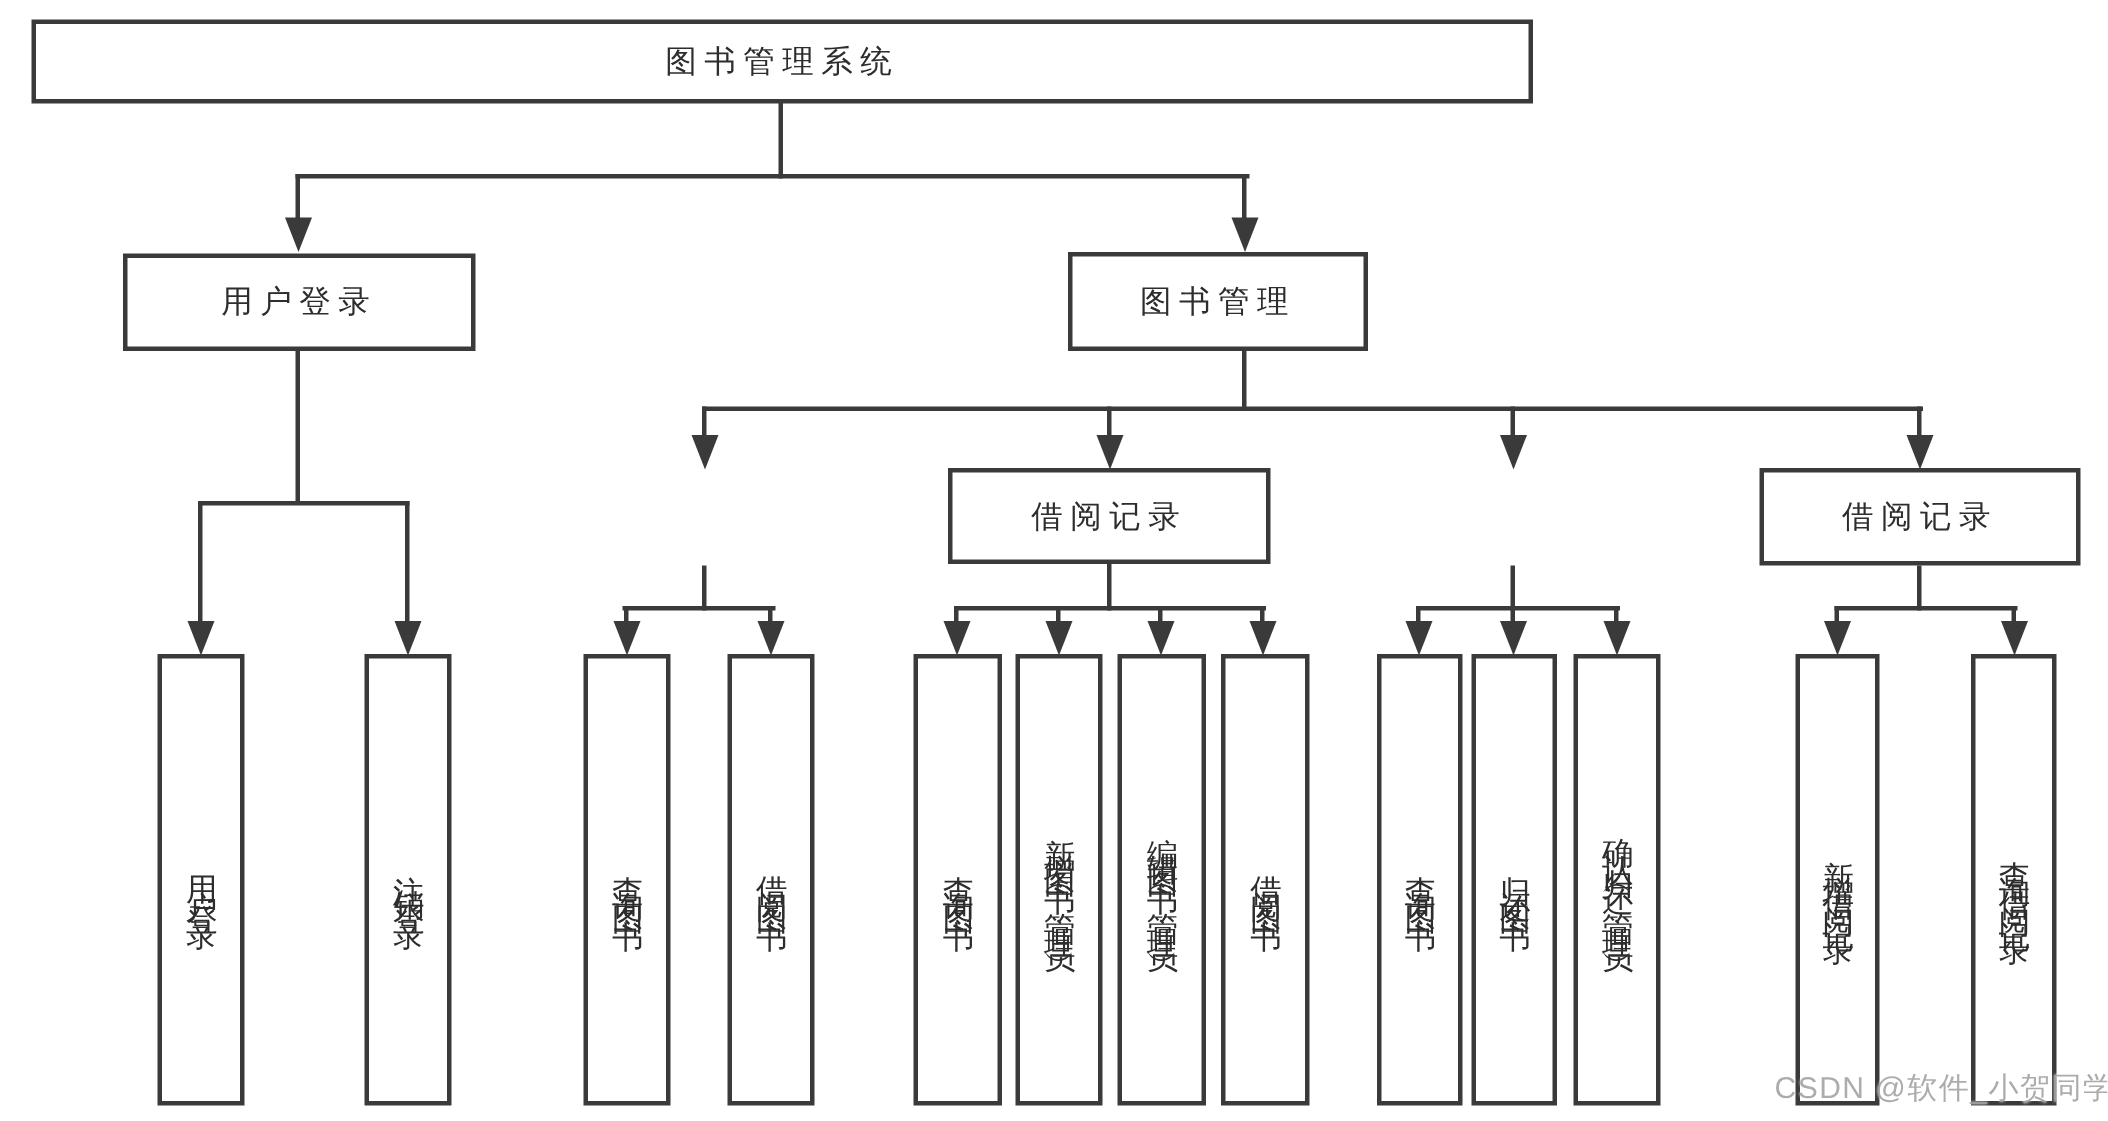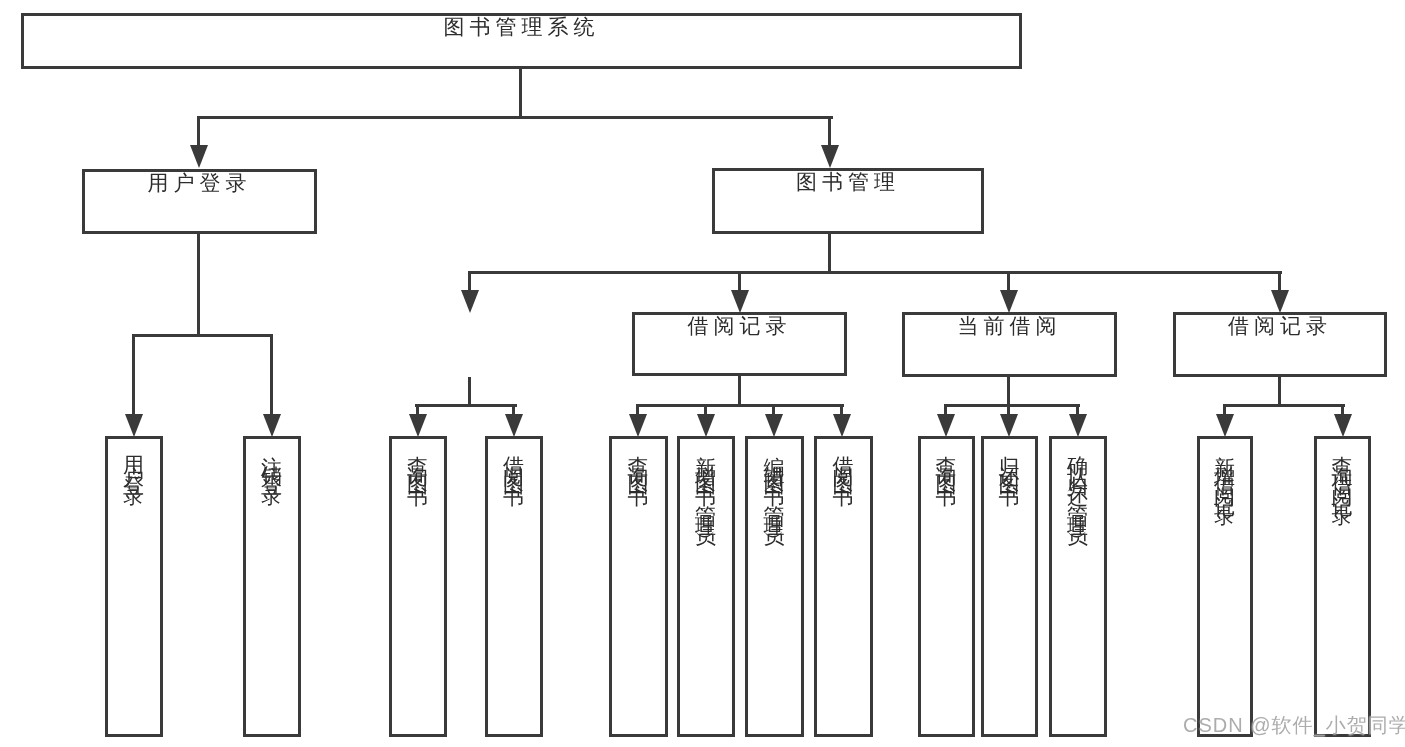--- a/index.html
+++ b/index.html
@@ -2,21 +2,21 @@
 <html><head>
 <meta charset="utf-8">
 <style>
   html,body{margin:0;padding:0;background:#ffffff;}
   #canvas{
     position:relative;width:1405px;height:747px;background:#ffffff;overflow:hidden;
     font-family:"Liberation Sans","DejaVu Sans",sans-serif;
   }
   .node{
     position:absolute;box-sizing:border-box;border:3px solid #3a3a3a;background:#ffffff;
-    display:flex;align-items:flex-start;justify-content:center;color:#2d2d2d;
+    display:flex;align-items:center;justify-content:center;color:#2d2d2d;
   }
   .node .lbl{
     font-size:21px;letter-spacing:5px;color:#2d2d2d;white-space:nowrap;line-height:1;
   }
   .node.vert .lbl{
     writing-mode:vertical-rl;text-orientation:mixed;letter-spacing:10px;
     font-size:21px;line-height:1;white-space:nowrap;
   }
   .vl{position:absolute;width:3px;background:#3a3a3a;}
   .hl{position:absolute;height:3px;background:#3a3a3a;}
@@ -43,21 +43,21 @@
   <div class="vl" style="left:519px;top:68px;height:51px;"></div>
   <div class="hl" style="left:197px;top:116px;width:636px;"></div>
   <div class="vl" style="left:197px;top:116px;height:34px;"></div>
   <div class="tri" style="left:190px;top:145px;"></div>
   <div class="vl" style="left:828px;top:116px;height:34px;"></div>
   <div class="tri" style="left:821px;top:145px;"></div>
 
   <div class="node" style="left:82px;top:169px;width:235px;height:65px;">
     <span class="lbl">用户登录</span>
   </div>
-  <div class="node" style="left:712px;top:168px;width:272px;height:66px;">
+  <div class="node" style="left:712px;top:168px;width:200px;height:66px;">
     <span class="lbl">图书管理</span>
   </div>
 
   <div class="vl" style="left:197px;top:233px;height:103px;"></div>
   <div class="hl" style="left:132px;top:334px;width:141px;"></div>
   <div class="vl" style="left:132px;top:334px;height:83px;"></div>
   <div class="tri" style="left:125px;top:414px;"></div>
   <div class="vl" style="left:270px;top:334px;height:83px;"></div>
   <div class="tri" style="left:263px;top:414px;"></div>
 
@@ -67,23 +67,20 @@
   <div class="tri" style="left:461px;top:290px;"></div>
   <div class="vl" style="left:738px;top:271px;height:22px;"></div>
   <div class="tri" style="left:731px;top:290px;"></div>
   <div class="vl" style="left:1007px;top:271px;height:22px;"></div>
   <div class="tri" style="left:1000px;top:290px;"></div>
   <div class="vl" style="left:1278px;top:271px;height:22px;"></div>
   <div class="tri" style="left:1271px;top:290px;"></div>
 
   <div class="node" style="left:632px;top:312px;width:215px;height:64px;">
     <span class="lbl">借阅记录</span>
-  </div>
-  <div class="node" style="left:902px;top:312px;width:215px;height:65px;">
-    <span class="lbl">当前借阅</span>
   </div>
   <div class="node" style="left:1173px;top:312px;width:214px;height:65px;">
     <span class="lbl">借阅记录</span>
   </div>
 
   <div class="vl" style="left:468px;top:377px;height:30px;"></div>
   <div class="hl" style="left:415px;top:404px;width:102px;"></div>
   <div class="vl" style="left:416px;top:404px;height:13px;"></div>
   <div class="tri" style="left:409px;top:414px;"></div>
   <div class="vl" style="left:512px;top:404px;height:13px;"></div>

